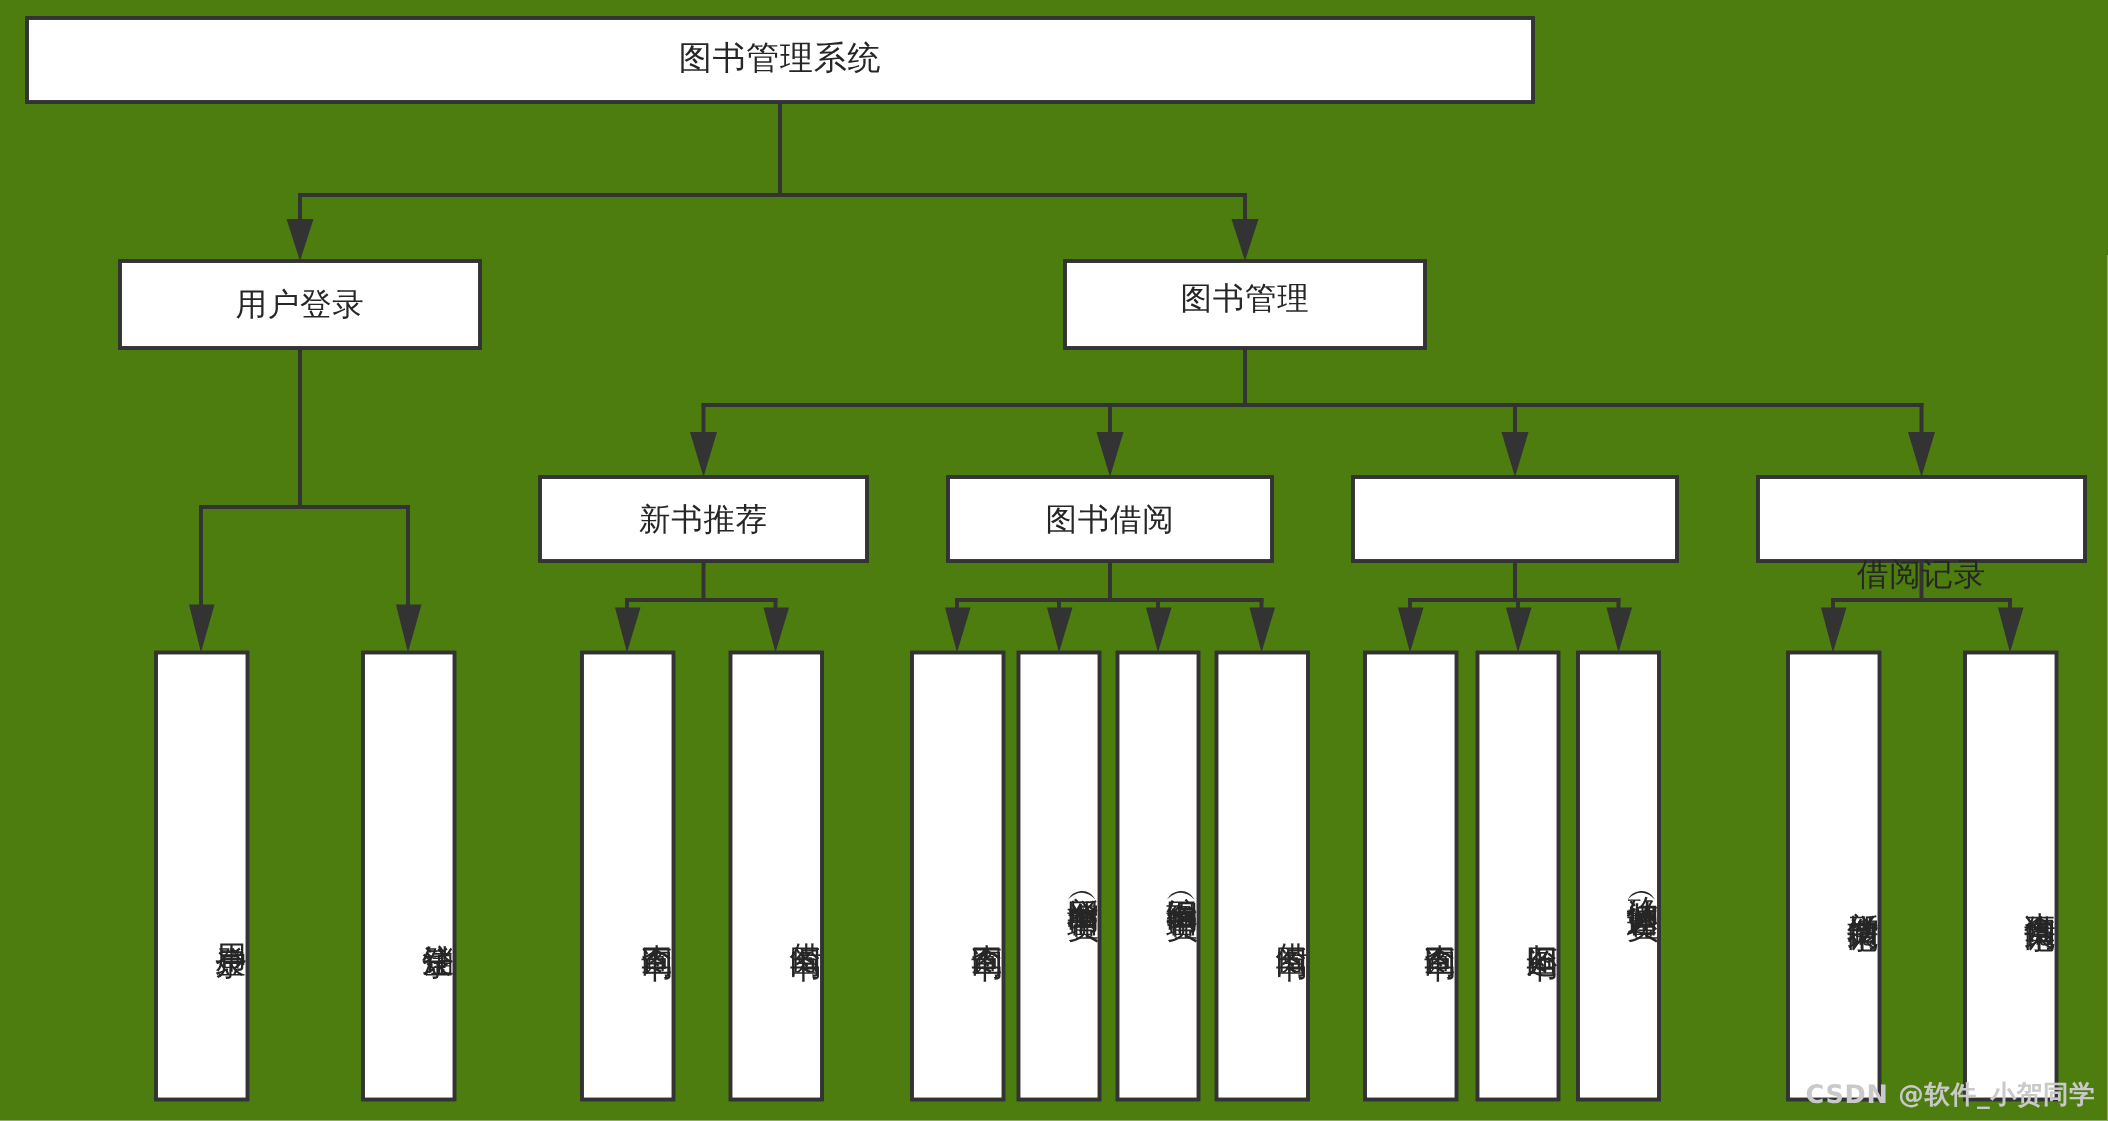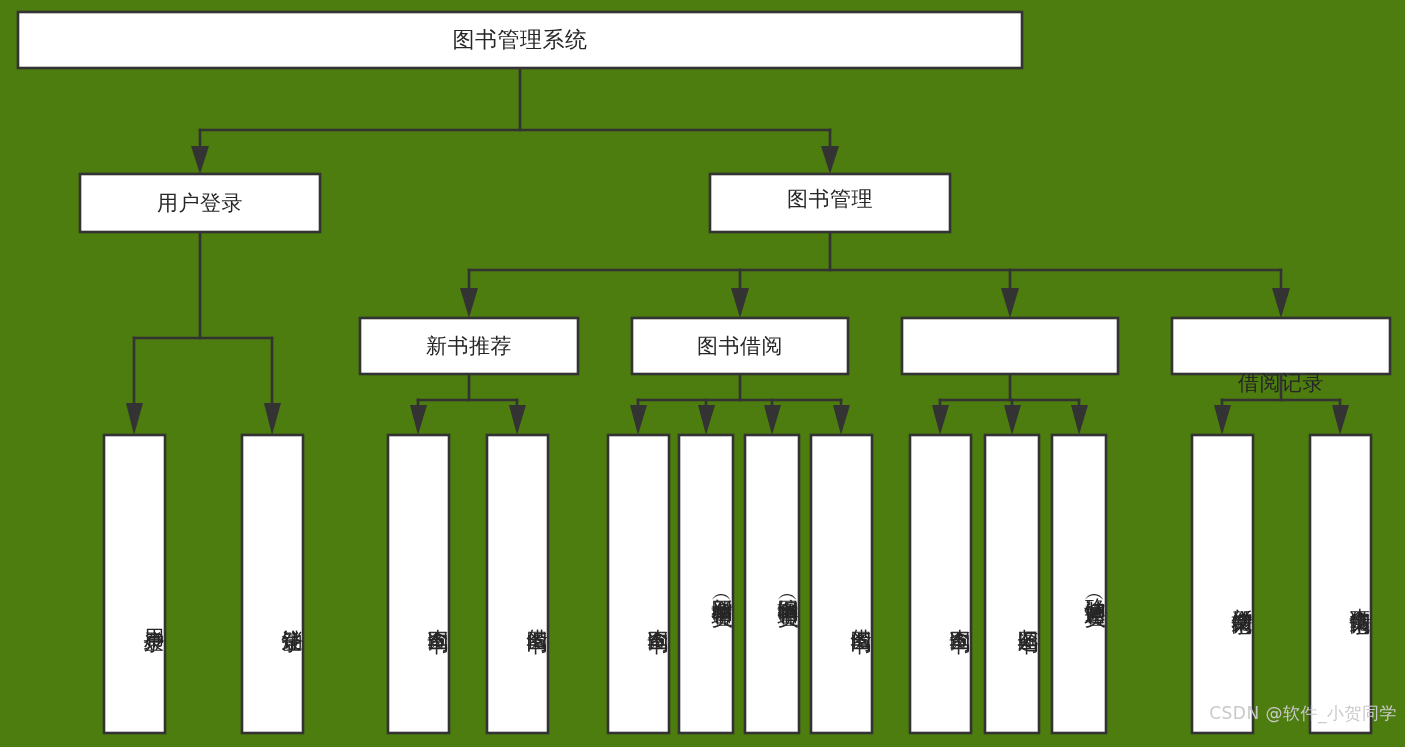--- a/index.html
+++ b/index.html
@@ -66,26 +66,27 @@
     color: #262626;
     font-size: 21px;
     letter-spacing: 1.5px;
     line-height: 1.05;
     white-space: nowrap;
     overflow: visible;
   }
   .watermark {
     position: absolute;
     right: 8px;
-    bottom: 22px;
+    bottom: 6px;
     color: #c9c9c9;
     font-size: 17px;
     letter-spacing: 0.5px;
     white-space: nowrap;
     font-family: "DejaVu Sans", "Liberation Sans", sans-serif;
+    font-weight: bold;
   }
 </style>
 </head>
 <body>
 
 <div id="diagram-root">
 
   <svg class="diagram-canvas" viewBox="0 0 1405 747">
 
     <g>

